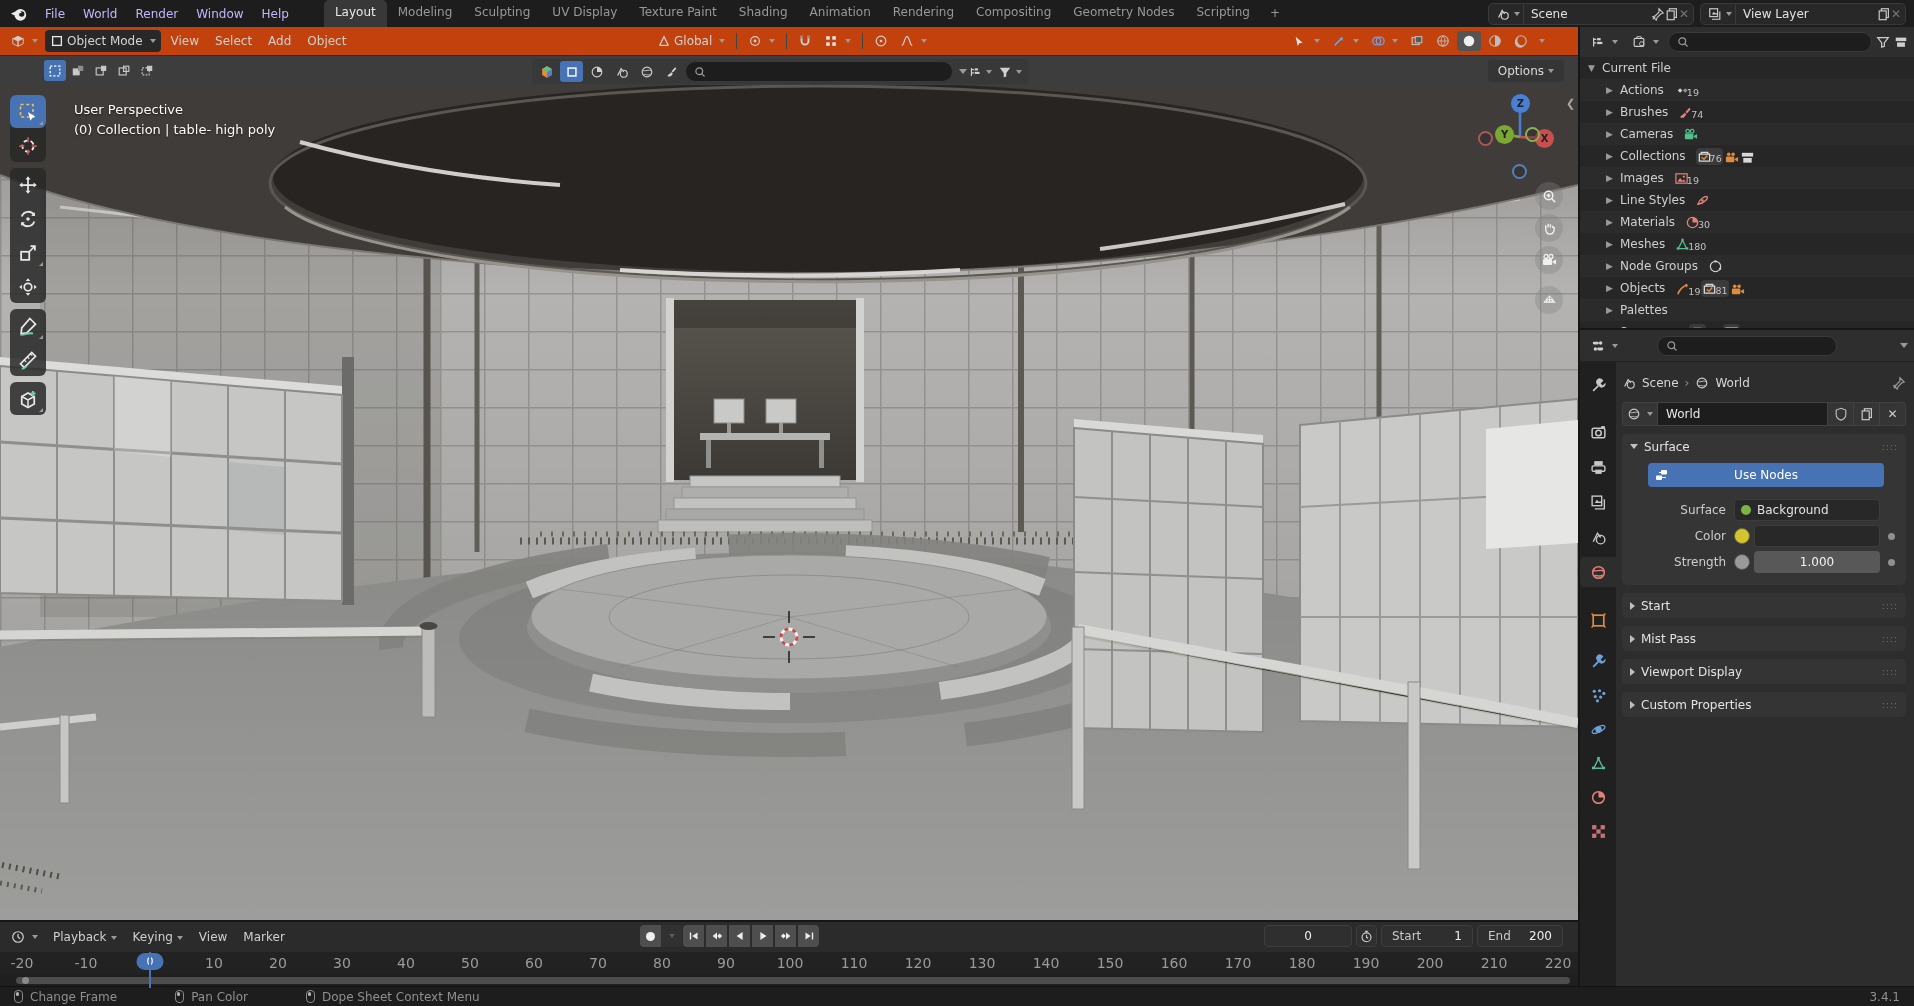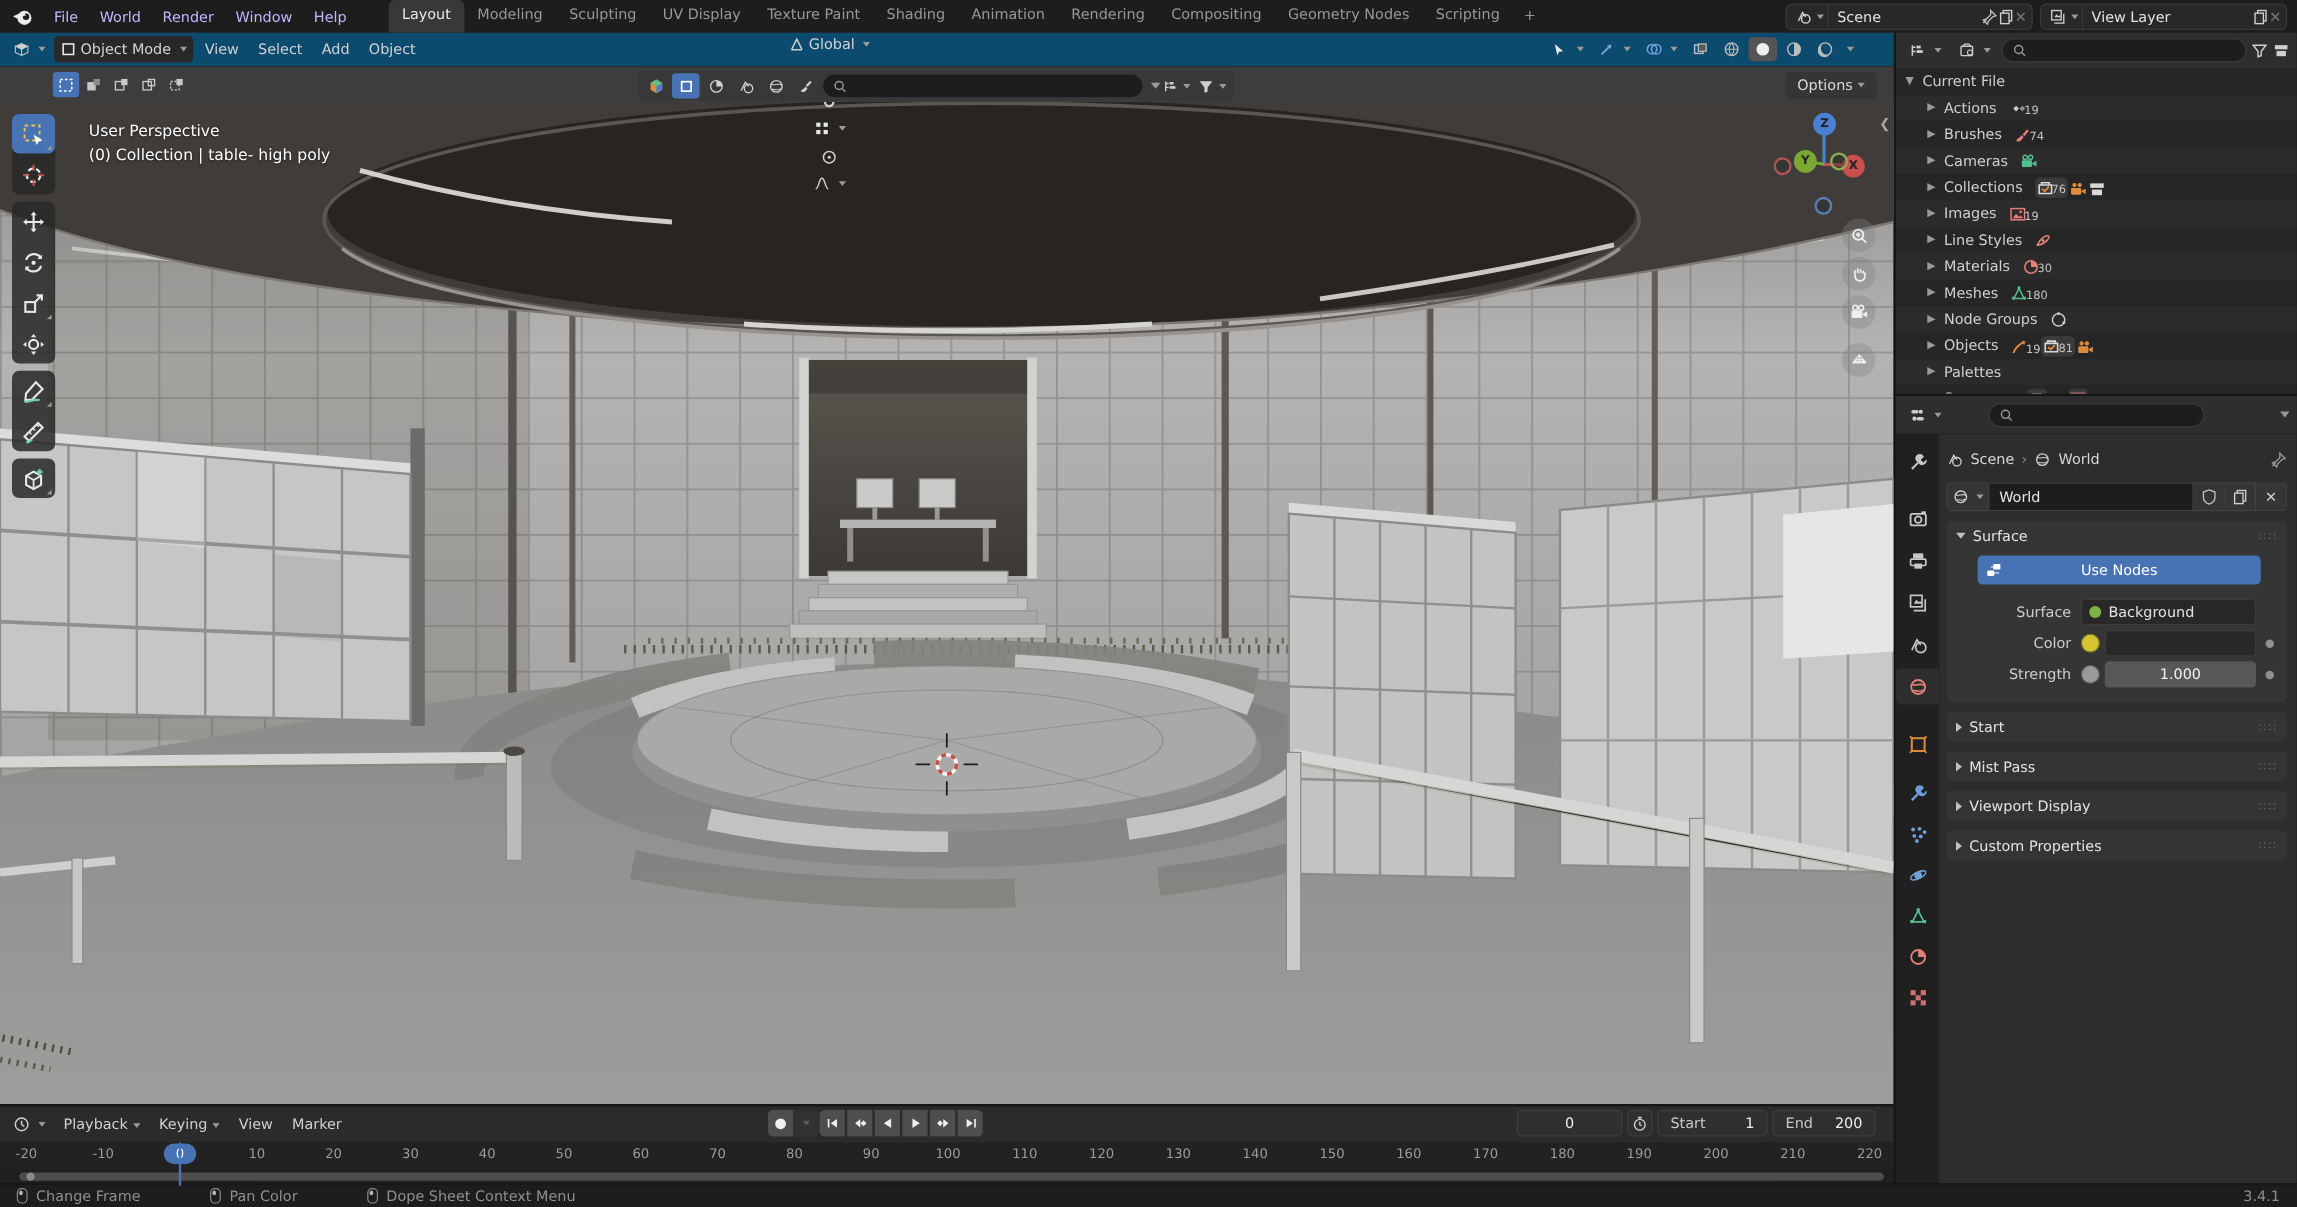--- a/index.html
+++ b/index.html
@@ -26,21 +26,21 @@
   .mini-ic { width:14px; height:14px; }
   .ghost { opacity:.45; }
 
   
   #main { display:flex; height:959px; }
   #left-col { width:1578px; display:flex; flex-direction:column; }
   #right-col { width:336px; display:flex; flex-direction:column; border-left:2px solid #161616; }
 
   
   #viewport { position:relative; height:893px; overflow:hidden; background:#3f3b37; }
-  #vp-header { position:absolute; top:0; left:0; right:0; height:28px; background:#0c4a6e; z-index:30; }
+  #vp-header { position:absolute; top:0; left:0; right:0; height:28px; background:#c2410c; z-index:30; }
   .vph-group { position:absolute; top:0; height:28px; display:flex; align-items:center; gap:2px; }
   .hbtn { display:flex; align-items:center; gap:3px; padding:3px 5px; border-radius:4px; background:transparent; }
   .hbtn.boxed { background:#282828; height:22px; }
   .vp-menu { padding:4px 8px; color:#d0d0d0; }
   .sep { width:1px; height:16px; background:#444; margin:0 4px; }
   #vp-tools { position:absolute; top:28px; left:0; right:0; height:30px; background:#3d3d3d; z-index:30; border-top:1px solid #2c2c2c; }
   .selmode { display:flex; gap:1px; position:absolute; left:44px; top:4px; }
   .selmode .sm-btn { width:22px; height:21px; border-radius:3px; background:#3d3d3d; display:flex; align-items:center; justify-content:center; }
   .selmode .sm-btn.active { background:#4772b3; }
   #id-filter { position:absolute; left:532px; top:3px; height:25px; display:flex; align-items:center; gap:2px; background:#383838; border-radius:5px; padding:0 3px; }
@@ -68,21 +68,21 @@
   #tl-header { height:30px; display:flex; align-items:center; padding:0 6px; gap:2px; }
   #tl-transport { position:absolute; left:683px; top:3px; display:flex; align-items:center; gap:2px; }
   .tp-btn { width:21px; height:22px; background:#4e4e4e; display:flex; align-items:center; justify-content:center; }
   .tp-btn:first-child { border-radius:4px 0 0 4px; }
   .tp-btn:last-child { border-radius:0 4px 4px 0; }
   #tl-rec { position:absolute; left:640px; top:3px; display:flex; }
   #tl-fields { position:absolute; right:15px; top:3px; display:flex; gap:4px; align-items:center; }
   .tl-field { background:#2f2f2f; border:1px solid #3e3e3e; border-radius:4px; height:22px; display:flex; align-items:center; padding:0 10px; gap:8px; color:#c9c9c9; }
   .tl-field .val { color:#efefef; }
   #tl-ruler { position:relative; height:22px; background:#222222; overflow:hidden; }
-  .tick { position:absolute; top:3px; transform:translateX(-50%); color:#9b9b9b; font-size:11px; }
+  .tick { position:absolute; top:3px; transform:translateX(-50%); color:#9b9b9b; font-size:14px; }
   .tick.cur { top:1px; background:#4772b3; color:#fff; border-radius:10px; padding:2px 10px; font-size:11px; z-index:3; }
   #tl-scroll { position:relative; height:12px; background:#1f1f1f; }
   #tl-scrollbar { position:absolute; left:16px; right:8px; top:3px; height:7px; background:#4d4d4d; border-radius:4px; }
   #tl-scrolldot { position:absolute; left:22px; top:3px; width:7px; height:7px; background:#8a8a8a; border-radius:50%; }
   #playhead { position:absolute; left:149px; top:30px; width:2px; height:36px; background:#4772b3; z-index:4; }
 
   
   #outliner { height:303px; background:#262626; overflow:hidden; border-bottom:2px solid #161616; }
   #ol-header { height:30px; background:#2e2e2e; display:flex; align-items:center; padding:0 6px; gap:4px; }
   #ol-header .search-pill { flex:1; height:20px; }
@@ -334,21 +334,21 @@
           <span>Object Mode</span>
               <span class="chev sm"></span>
         </span>
         <div style="display:flex;">
               <span class="vp-menu">View</span>
               <span class="vp-menu">Select</span>
               <span class="vp-menu">Add</span>
               <span class="vp-menu">Object</span>
             </div>
       </div>
-      <div class="vph-group" style="left:652px;flex-direction:column;">
+      <div class="vph-group" style="left:652px;">
         <span class="hbtn">
           <svg class="mini-ic" viewBox="0 0 16 16">
                 <path d="M3 13L8 3l5 10" fill="none" stroke="#cfcfcf" stroke-width="1.4"></path>
                 <path d="M3 13h10" stroke="#cfcfcf" stroke-width="1.4"></path>
               </svg>
           <span>Global</span>
               <span class="chev sm"></span>
         </span>
         <span class="sep"></span>
         <span class="hbtn">

